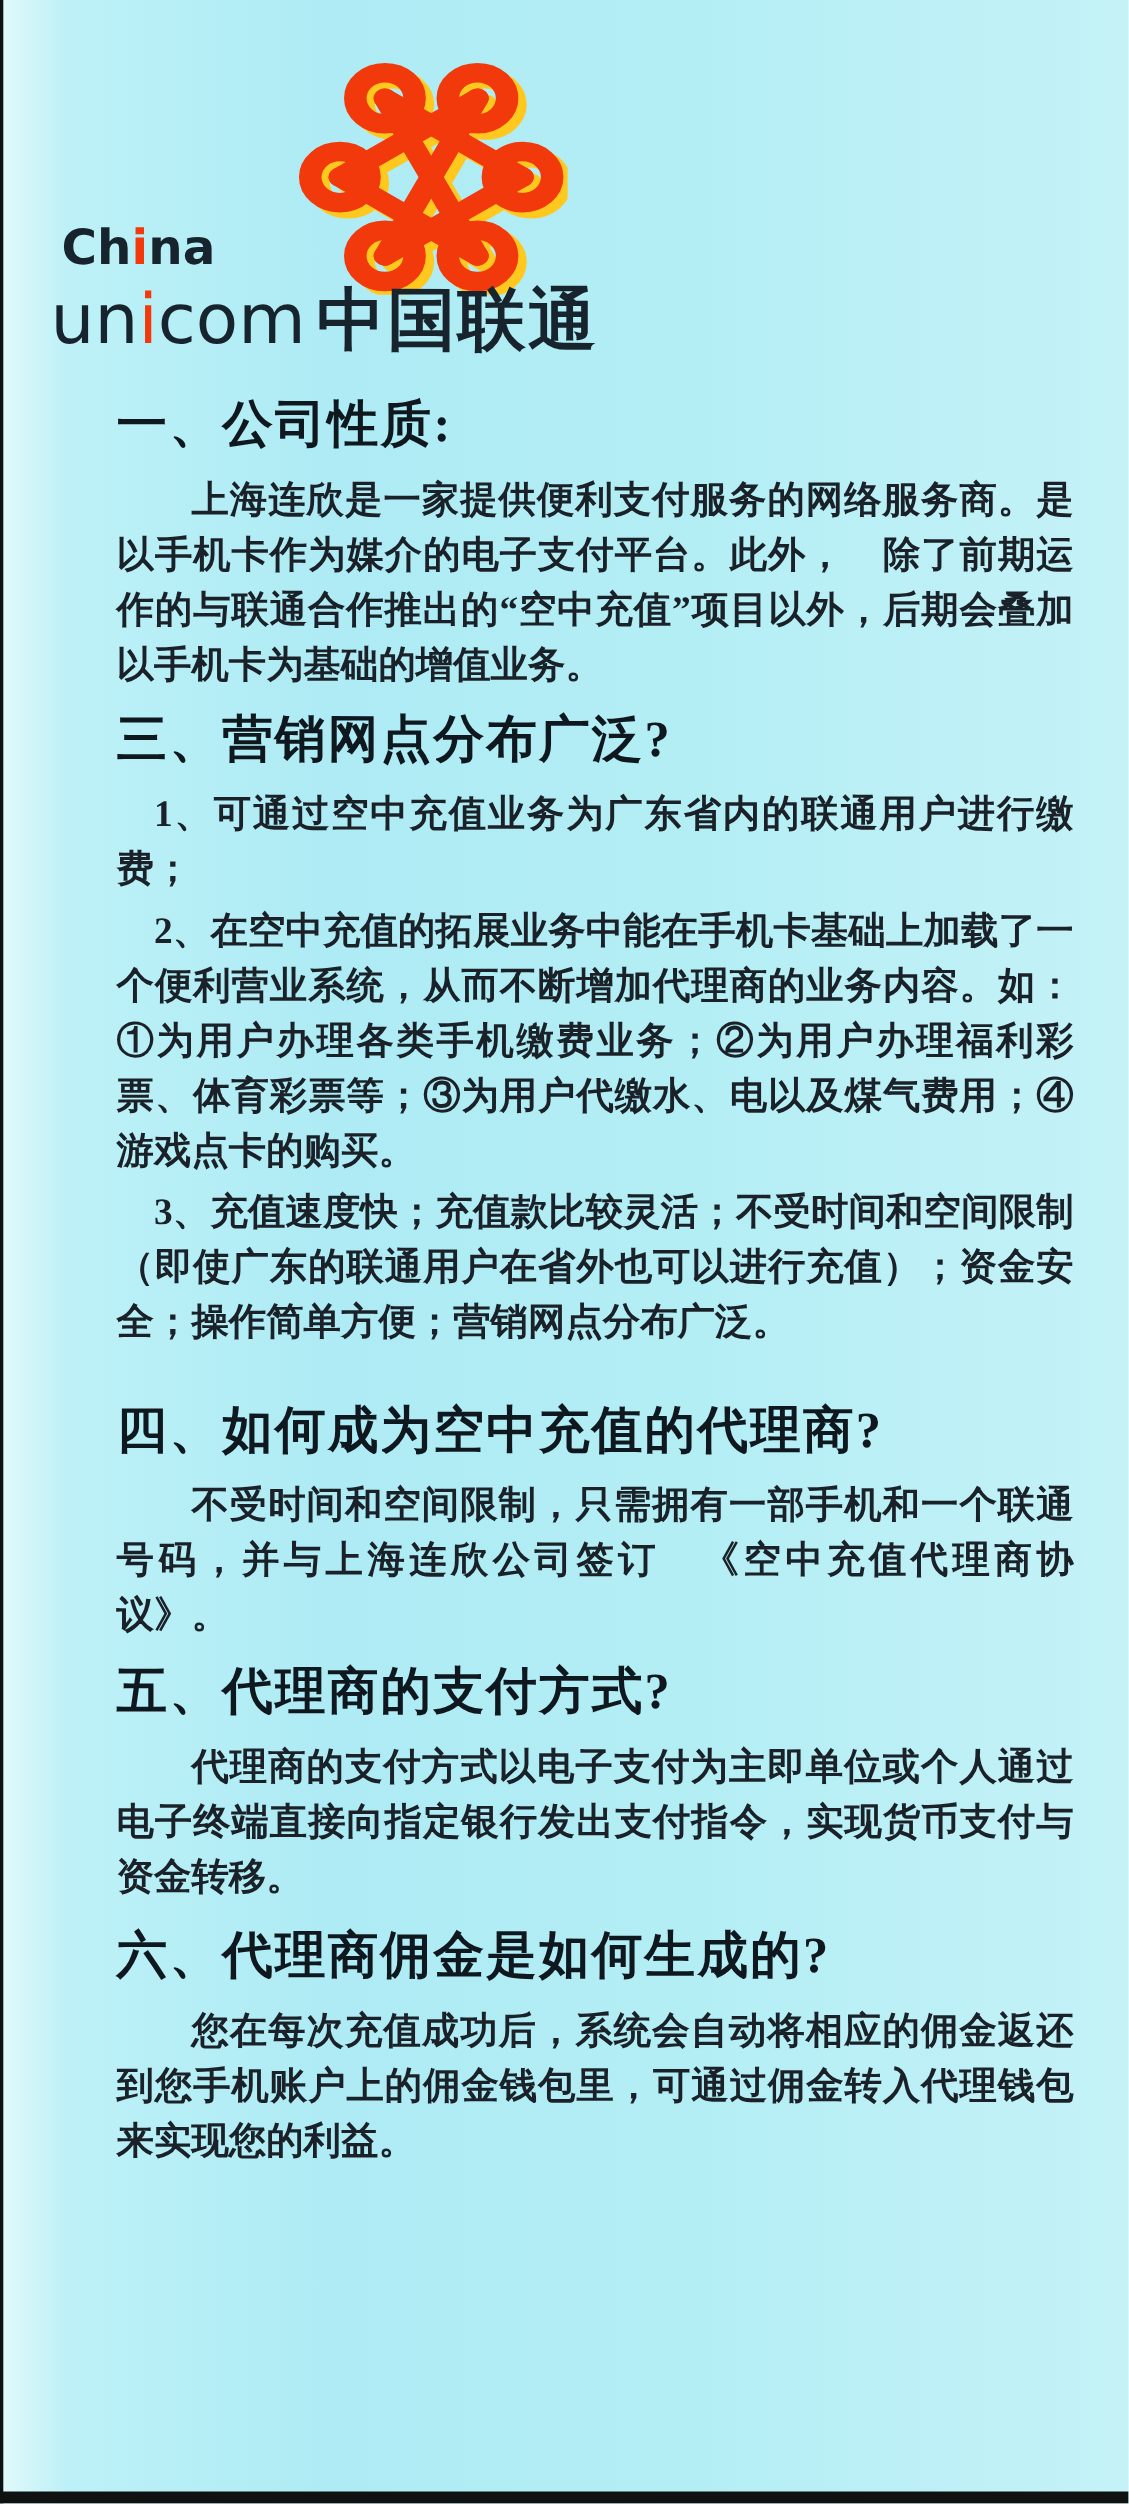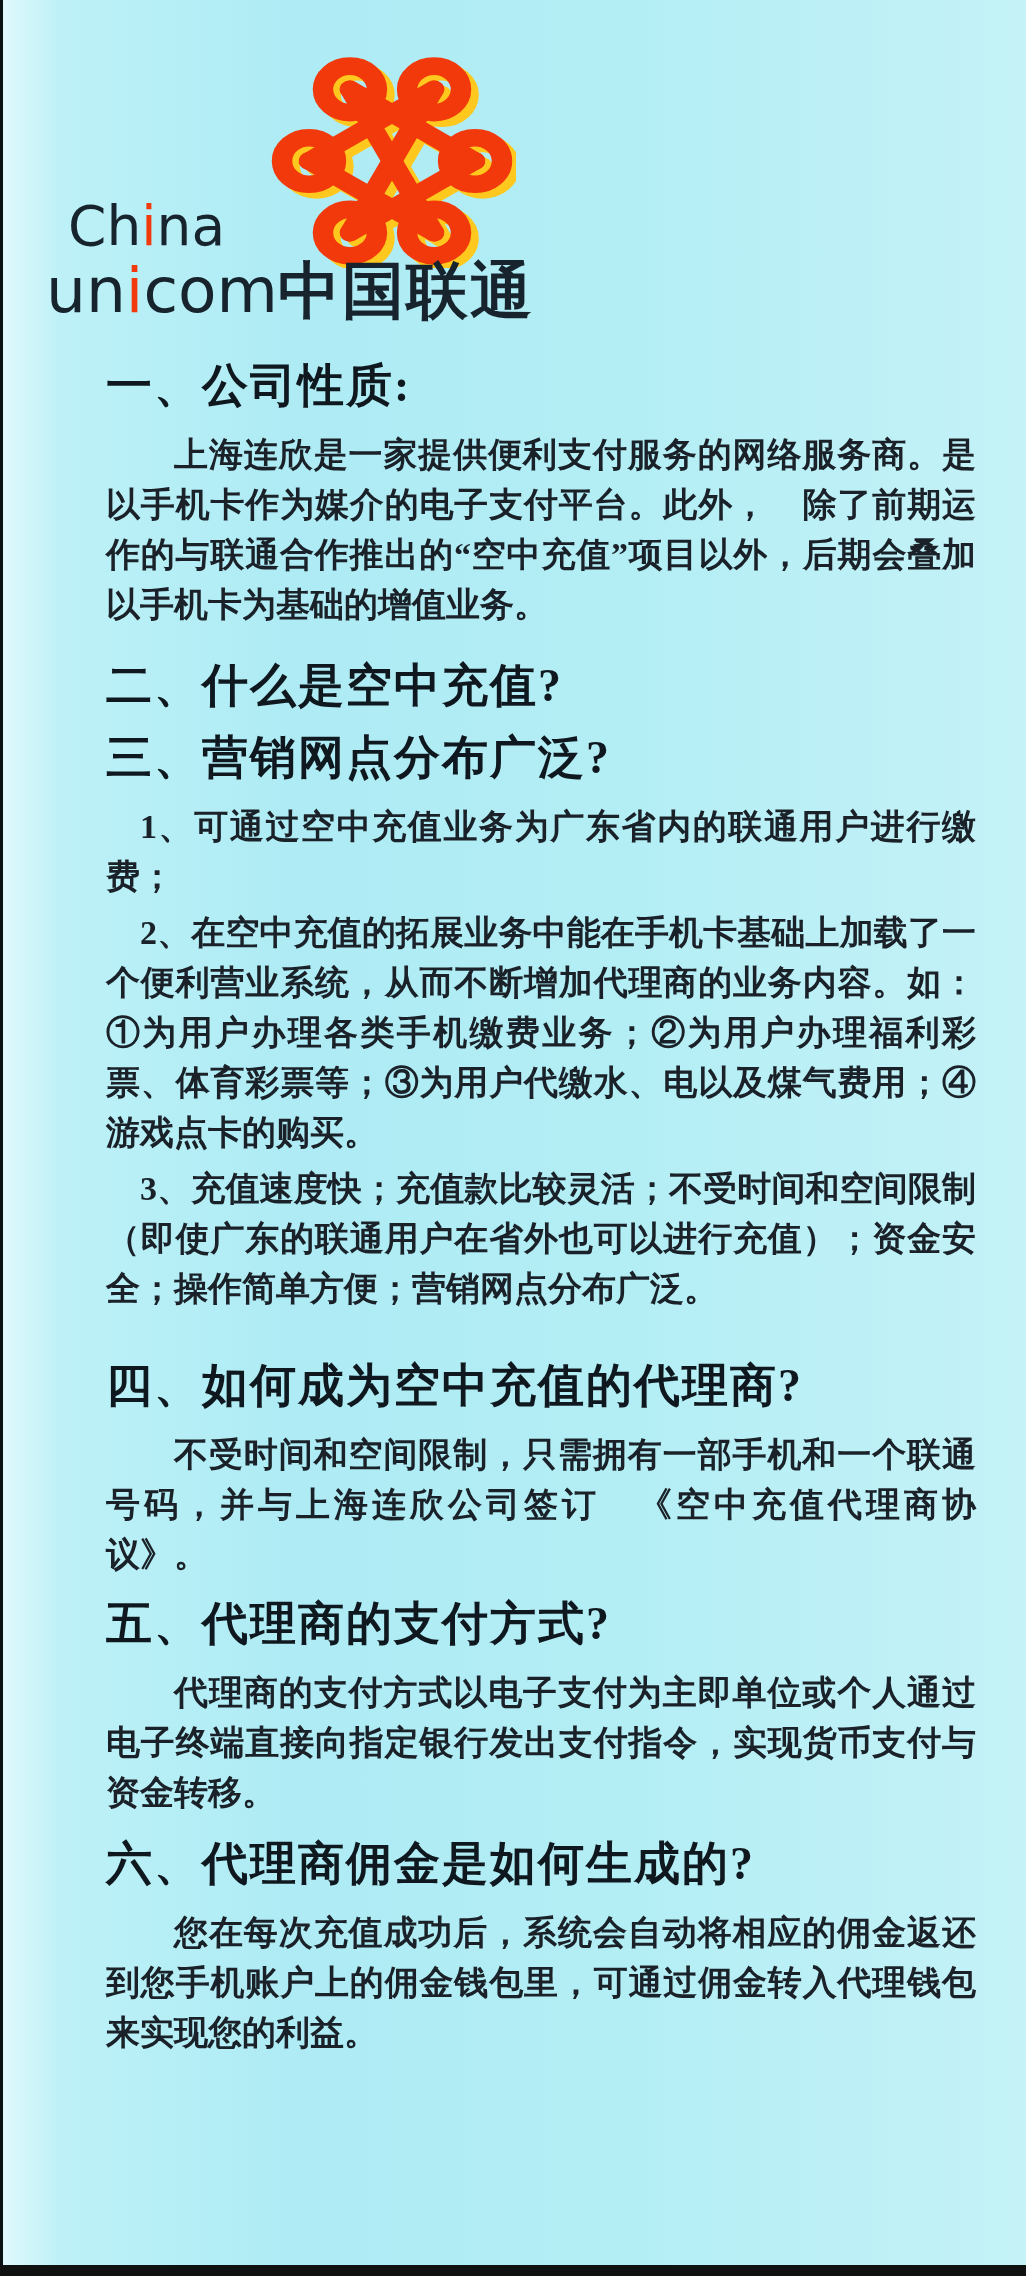--- a/index.html
+++ b/index.html
@@ -11,36 +11,36 @@
     font-family:"Liberation Serif","DejaVu Serif",serif;
     color:#161d24;
   }
   .edge-left{position:absolute;left:0;top:0;width:3px;height:100%;background:#0c1113;}
   .edge-bottom{position:absolute;left:0;bottom:0;width:100%;height:11px;background:#101212;}
 
   
   .header{position:relative;height:330px;}
   .knot{position:absolute;left:268px;top:54px;width:248px;height:214px;}
   .brand-line1{
-    position:absolute;left:68px;top:196px;
+    position:absolute;left:56px;top:196px;
     font-family:"DejaVu Sans","Liberation Sans",sans-serif;
-    font-size:55px;line-height:60px;font-weight:normal;
+    font-size:44px;line-height:60px;font-weight:bold;
     color:#17242e;letter-spacing:0px;white-space:nowrap;
   }
   .brand-line2{
     position:absolute;left:46px;top:258px;
     font-family:"DejaVu Sans","Liberation Sans",sans-serif;
     font-size:63px;line-height:66px;font-weight:normal;
     color:#17242e;white-space:nowrap;
   }
   .brand-red{color:#f2390b;}
   .brand-cn{
     font-family:Liberation Mono, monospace;
     font-weight:bold;font-size:62px;color:#17242e;
-    letter-spacing:2px;
+    margin-left:10px;letter-spacing:2px;
   }
 
   
   .content{padding:0 50px 0 82px;margin-left:24px;}
   h2{
     font-size:46px;line-height:56px;font-weight:bold;
     color:#10181f;letter-spacing:2px;
     margin:28px 0 16px 0;
   }
   .s2 h2{margin-top:28px;}
@@ -102,21 +102,20 @@
   </div>
 
   <div class="content">
 
     <div class="s1">
       <h2>一、公司性质:</h2>
       <p class="para">上海连欣是一家提供便利支付服务的网络服务商。是以手机卡作为媒介的电子支付平台。此外，　除了前期运作的与联通合作推出的“空中充值”项目以外，后期会叠加以手机卡为基础的增值业务。</p>
     </div>
 
     <div class="s2">
-      <h2>二、什么是空中充值?</h2>
     </div>
 
     <div class="s3">
       <h2>三、营销网点分布广泛?</h2>
       <p class="para-num">1、可通过空中充值业务为广东省内的联通用户进行缴费；</p>
       <p class="para-num">2、在空中充值的拓展业务中能在手机卡基础上加载了一个便利营业系统，从而不断增加代理商的业务内容。如：①为用户办理各类手机缴费业务；②为用户办理福利彩票、体育彩票等；③为用户代缴水、电以及煤气费用；④游戏点卡的购买。</p>
       <p class="para-num">3、充值速度快；充值款比较灵活；不受时间和空间限制（即使广东的联通用户在省外也可以进行充值）；资金安全；操作简单方便；营销网点分布广泛。</p>
     </div>
 
     <div class="s4">

